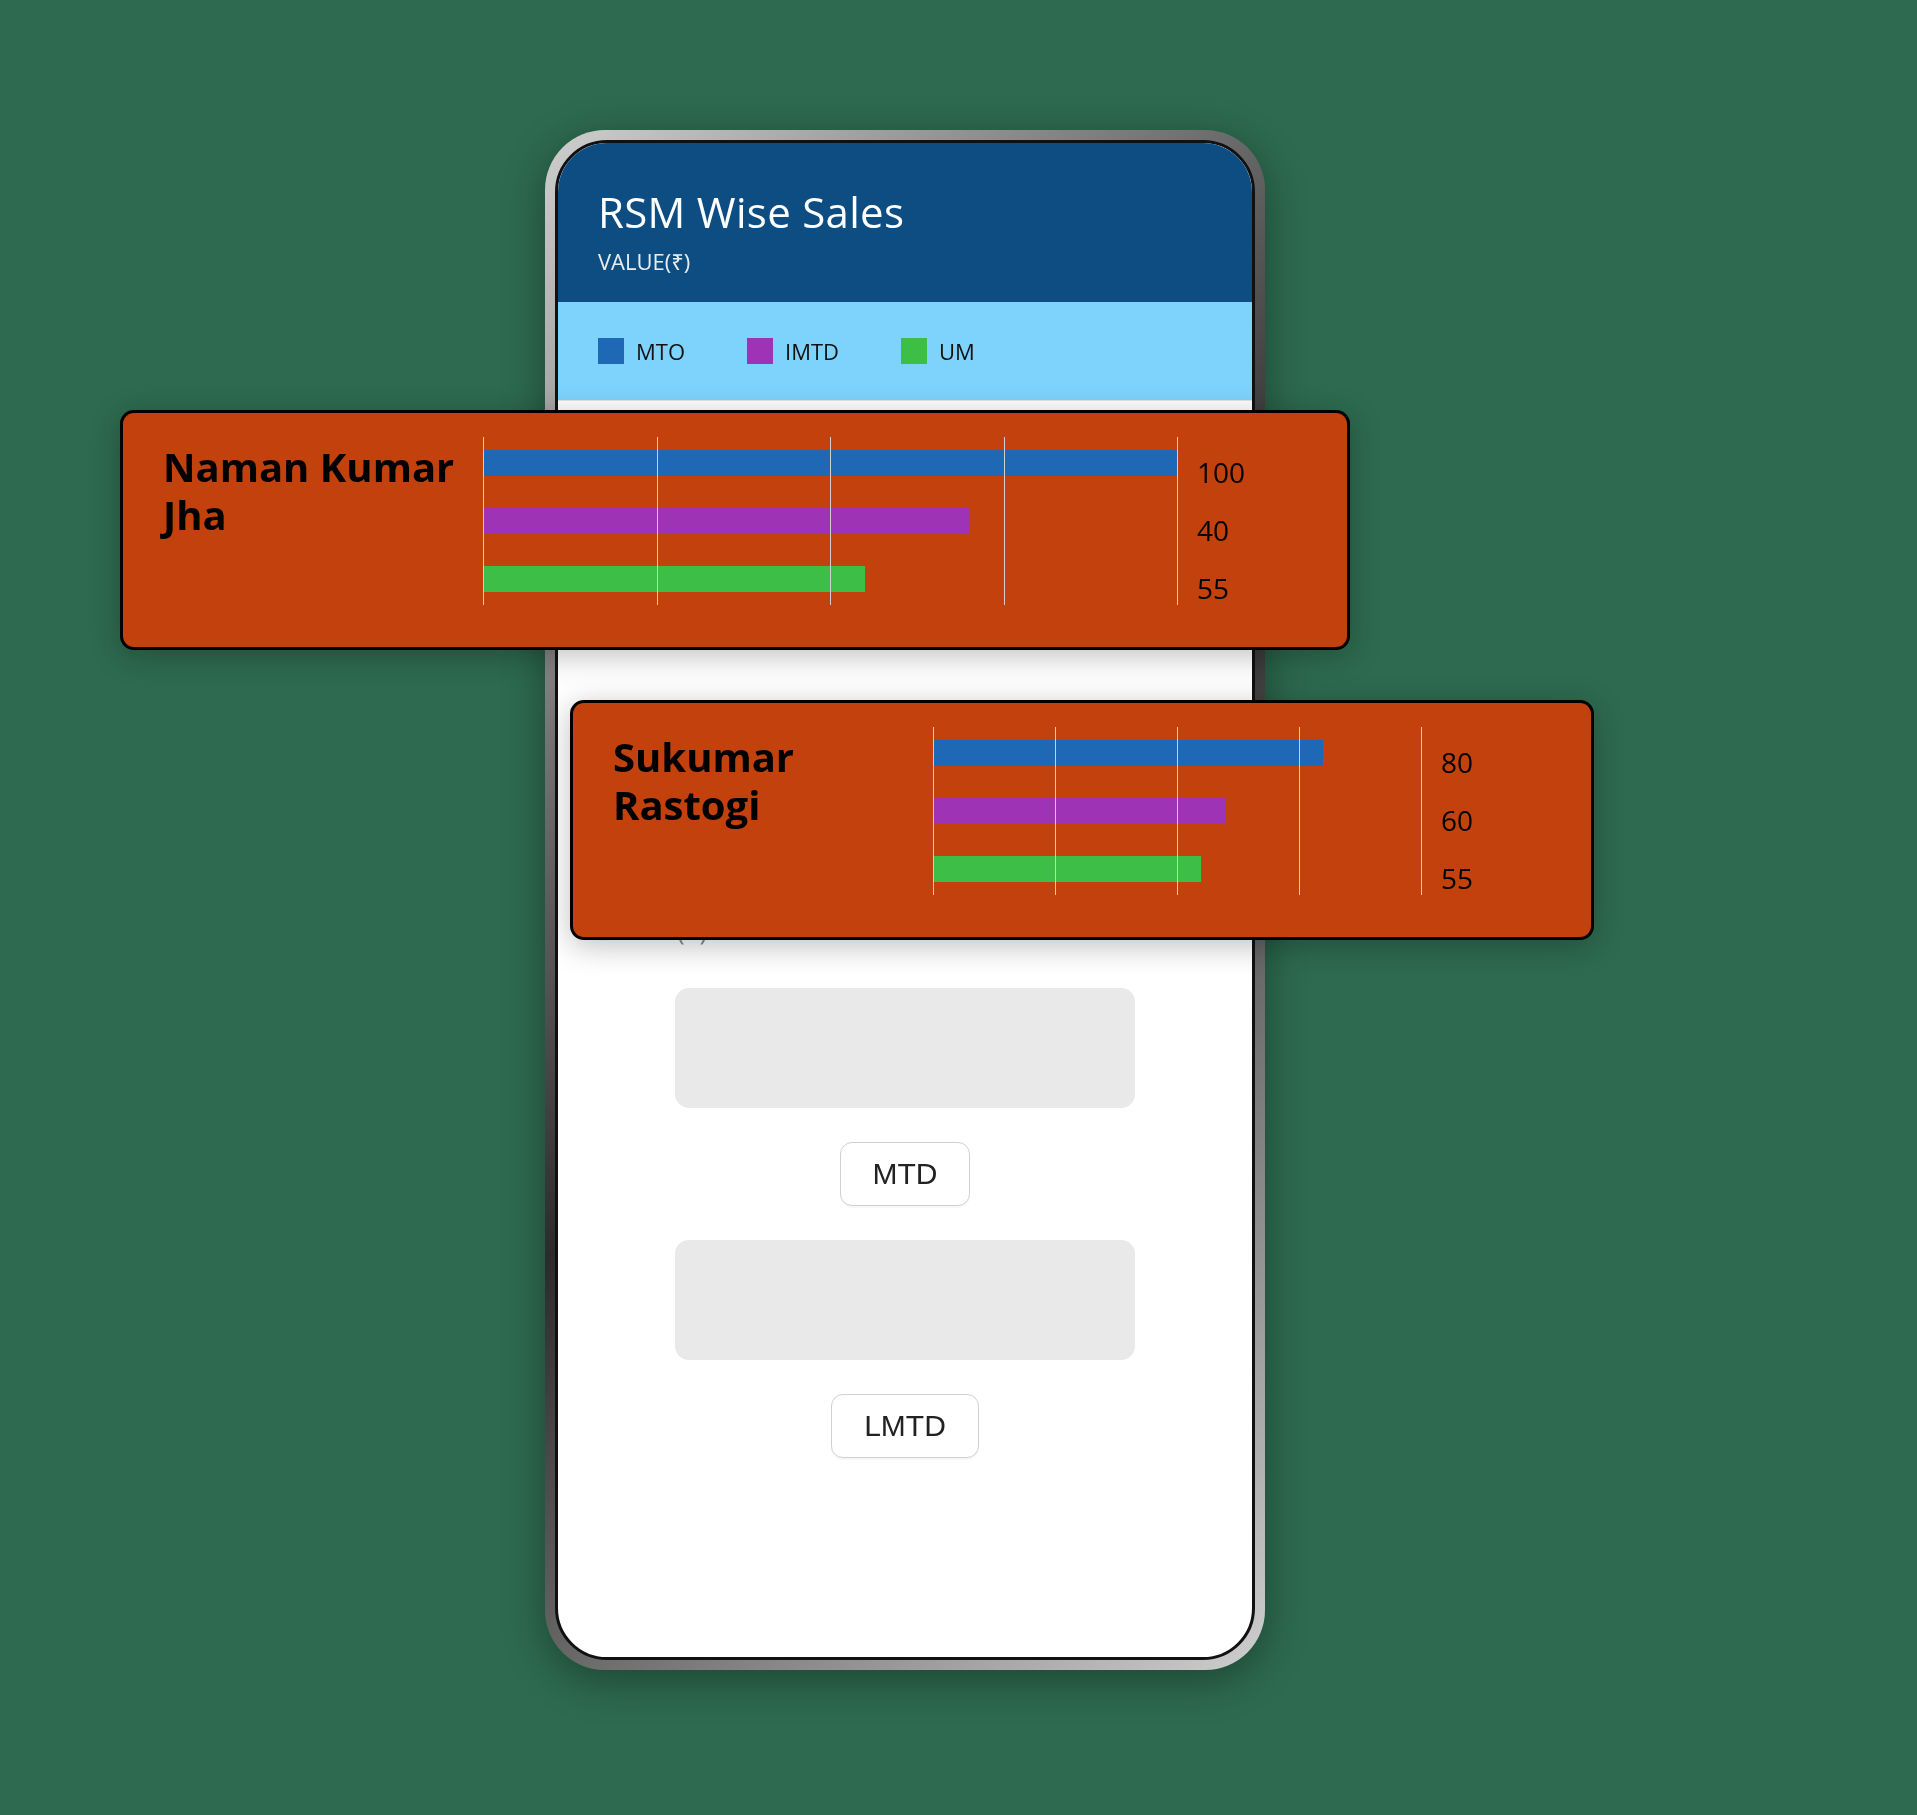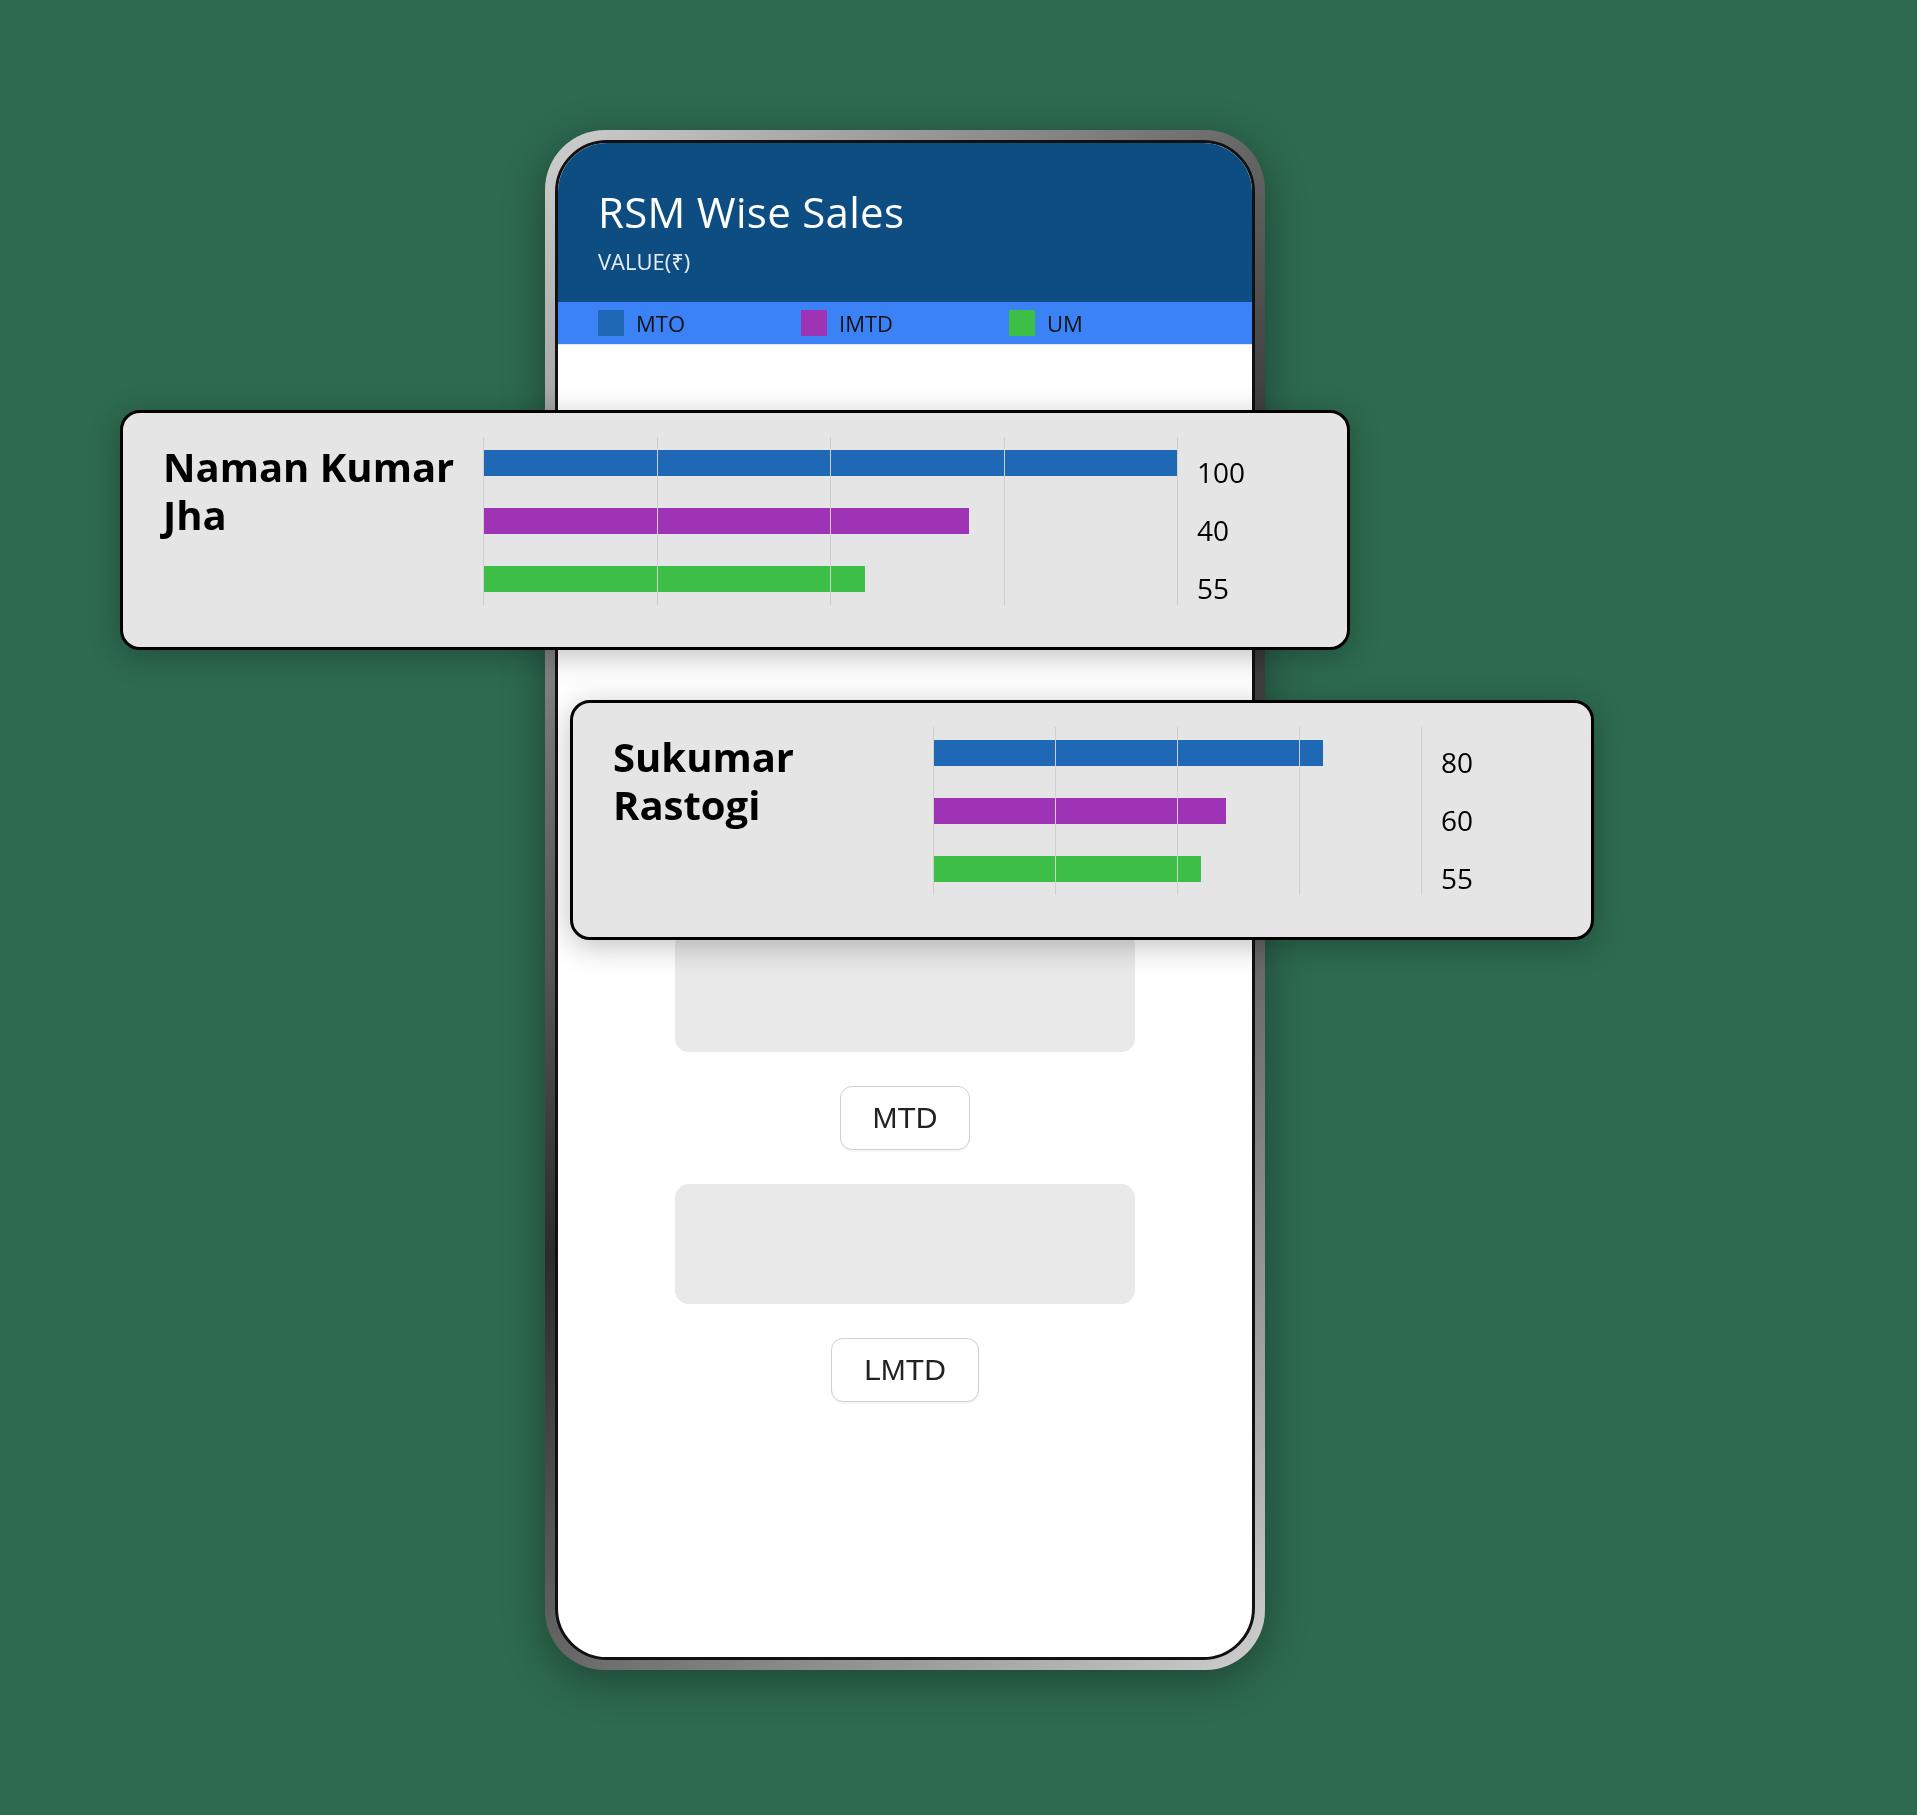--- a/index.html
+++ b/index.html
@@ -49,24 +49,24 @@
   }
   .appbar .subtitle {
     font-size: 22px;
     opacity: .9;
     margin-top: 6px;
   }
 
   
   .legend {
     display: flex;
-    gap: 116px;
-    background: #3b82f6;
+    gap: 62px;
+    background: #7dd3fc;
     border-bottom: 1px solid #e5e5e5;
-    padding: 6px 40px;
+    padding: 34px 40px;
   }
   .legend-item { display:flex; align-items:center; gap:12px; font-size:22px; color:#111; }
   .legend-swatch { width:26px; height:26px; display:block; }
 
   
   .chart-zone { height: 420px; }
 
   
   .section2 {
     padding: 30px 40px 0 40px;
@@ -101,23 +101,23 @@
     padding: 14px 32px;
     font-size: 30px;
     color:#222;
     box-shadow: 0 2px 0 rgba(0,0,0,.03);
     cursor:pointer;
   }
 
   
   .card {
     position: absolute;
-    background: #e5e5e5;
+    background: #c2410c;
     border: 3px solid #000;
-    border-radius: 20px;
+    border-radius: 14px;
     box-shadow: 0 6px 30px rgba(0,0,0,.25);
     display: grid;
     grid-template-columns: 300px 1fr 110px;
     align-items: start;
     gap: 20px;
     padding: 30px 40px 30px 40px;
   }
   #card1 { left: 120px;  top: 410px; width: 1230px; }
   #card2 { left: 570px;  top: 700px; width: 1024px; }
 

